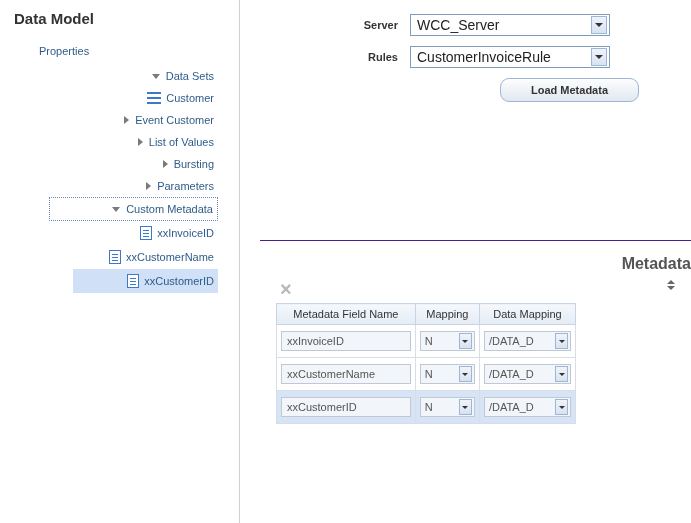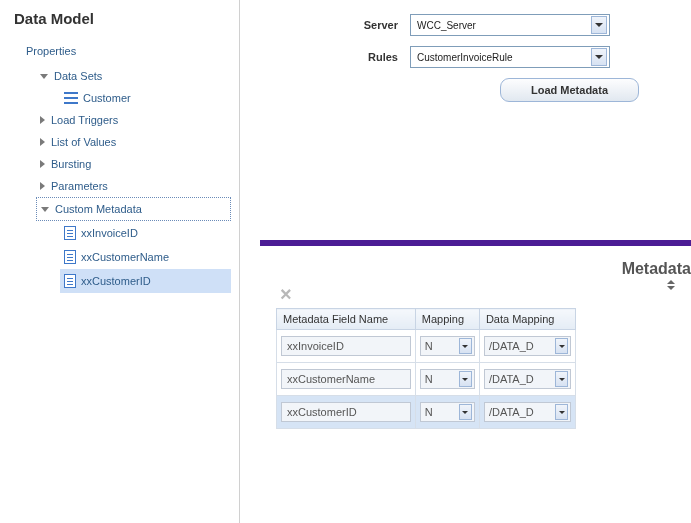--- a/index.html
+++ b/index.html
@@ -21,33 +21,34 @@
     border-right: 1px solid #d0d0d0;
     background: #fff;
   }
   .page-title {
     font-size: 15px;
     font-weight: bold;
     color: #333;
     padding: 10px 14px 14px 14px;
   }
   .tree {
-    padding: 0 8px;
+    padding: 0 21px;
   }
   .tree-root {
     color: #2e5c8a;
     padding: 4px 6px 8px 18px;
     cursor: pointer;
   }
   .tree-item {
     display: flex;
     align-items: center;
     color: #2e5c8a;
     padding: 5px 4px;
     cursor: pointer;
+    justify-content: flex-end;
   }
   .tree-item.level-1 { margin-left: 28px; }
   .tree-item.level-2 { margin-left: 52px; }
   .tree-item.dotted {
     border: 1px dotted #6a8bb8;
     background: transparent;
   }
   .tree-item.selected {
     background: #cfe0f7;
   }
@@ -126,21 +127,21 @@
     border: 1px solid #7f9db9;
     background: #fff;
     display: flex;
     align-items: center;
     padding: 0 6px;
     cursor: pointer;
   }
   .select-wrap .select-text {
     flex: 1;
     color: #222;
-    font-size: 10px;
+    font-size: 14px;
     overflow: hidden;
     white-space: nowrap;
   }
   .select-arrow {
     width: 16px; height: 18px;
     background: linear-gradient(#f0f4fa, #d7e2f2);
     border: 1px solid #9db6d8;
     display: flex;
     align-items: center;
     justify-content: center;
@@ -188,21 +189,21 @@
     margin-left: 16px;
     border-collapse: collapse;
     width: 300px;
   }
   .meta-table th {
     background: linear-gradient(#f5f8fc, #e4ecf5);
     border: 1px solid #c8d4e4;
     padding: 4px 6px;
     font-weight: normal;
     color: #333;
-    text-align: left;
+    text-align: center;
     font-size: 11px;
   }
   .meta-table td {
     border: 1px solid #d6dee8;
     padding: 6px 4px;
     background: #fff;
   }
   .meta-table tr.selected td {
     background: #d6e4f5;
   }
@@ -264,21 +265,21 @@
   }
   .divider-drag::before {
     top: 0; left: 2px;
     border-bottom: 4px solid #666;
   }
   .divider-drag::after {
     bottom: 0; left: 2px;
     border-top: 4px solid #666;
   }
   .right-top-area{
-    border-bottom: 6px solid #4c1d95;
+    border-bottom: 1px solid #4c1d95;
     padding-bottom:130px;
   }
 </style>
 </head>
 <body>
 
 <div class="left-panel">
   <div class="page-title">Data Model</div>
   <div class="tree">
     <div class="tree-root">Properties</div>
@@ -291,21 +292,21 @@
       <span class="node-icon">
           <span></span>
           <span></span>
           <span></span>
         </span>
       <span>Customer</span>
     </div>
 
     <div class="tree-item level-1 collapsed">
       <span class="expand-icon"></span>
-      <span>Load Triggers</span>
+      <span>Event Customer</span>
     </div>
     <div class="tree-item level-1 collapsed">
       <span class="expand-icon"></span>
       <span>List of Values</span>
     </div>
     <div class="tree-item level-1 collapsed">
       <span class="expand-icon"></span>
       <span>Bursting</span>
     </div>
     <div class="tree-item level-1 collapsed">

